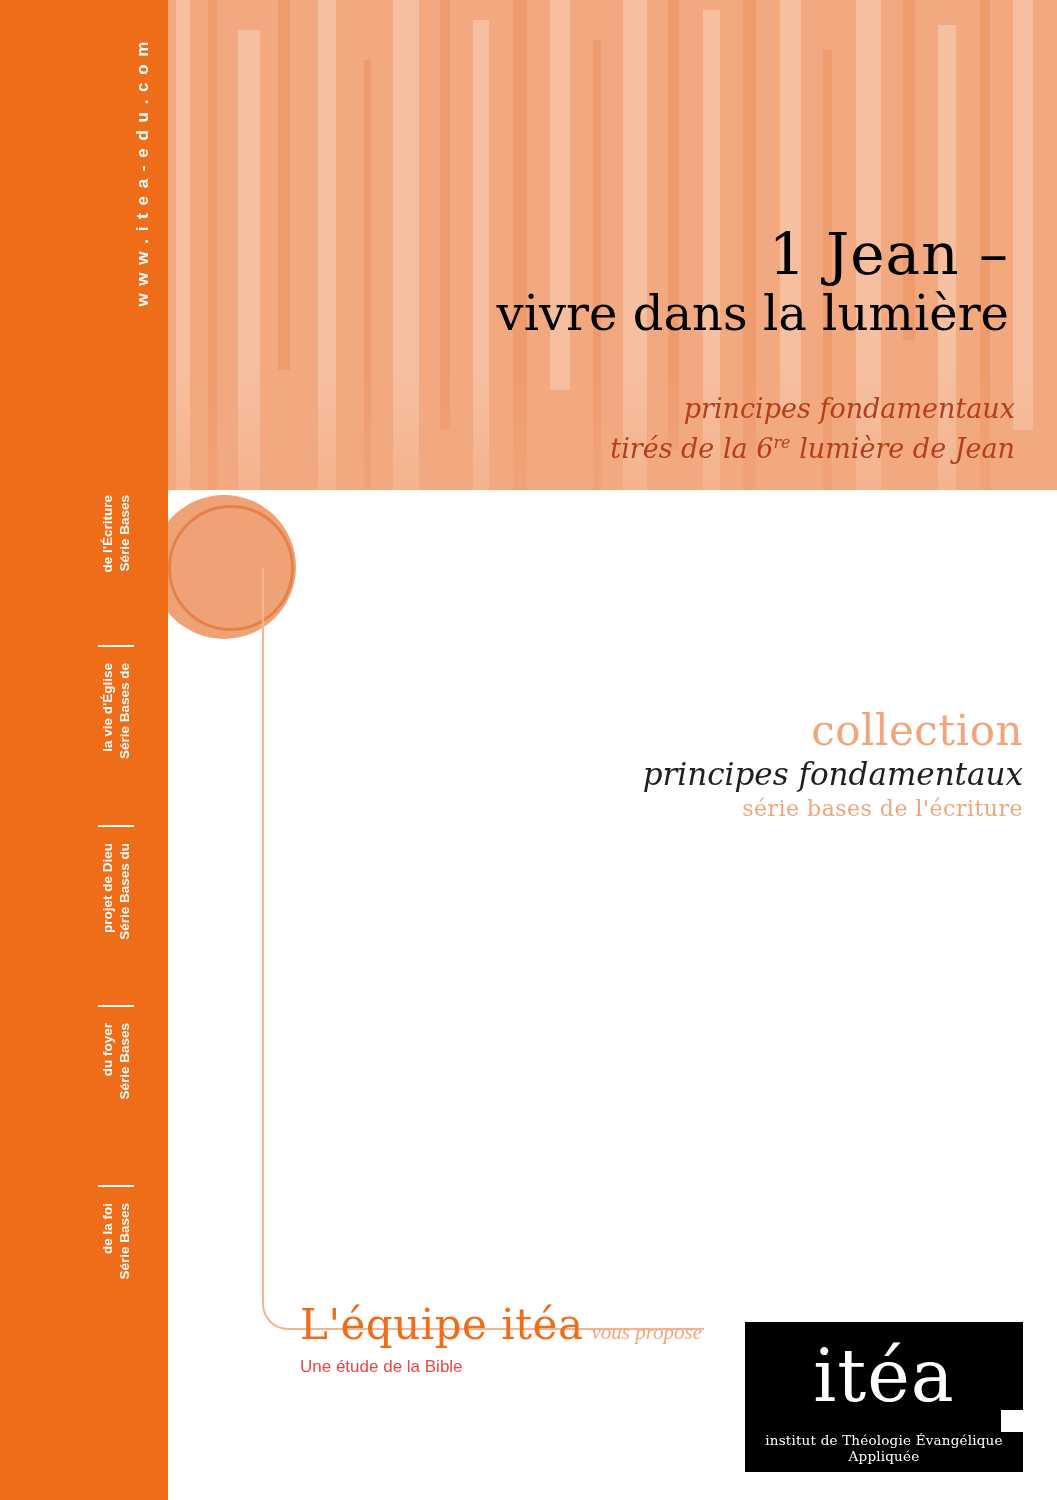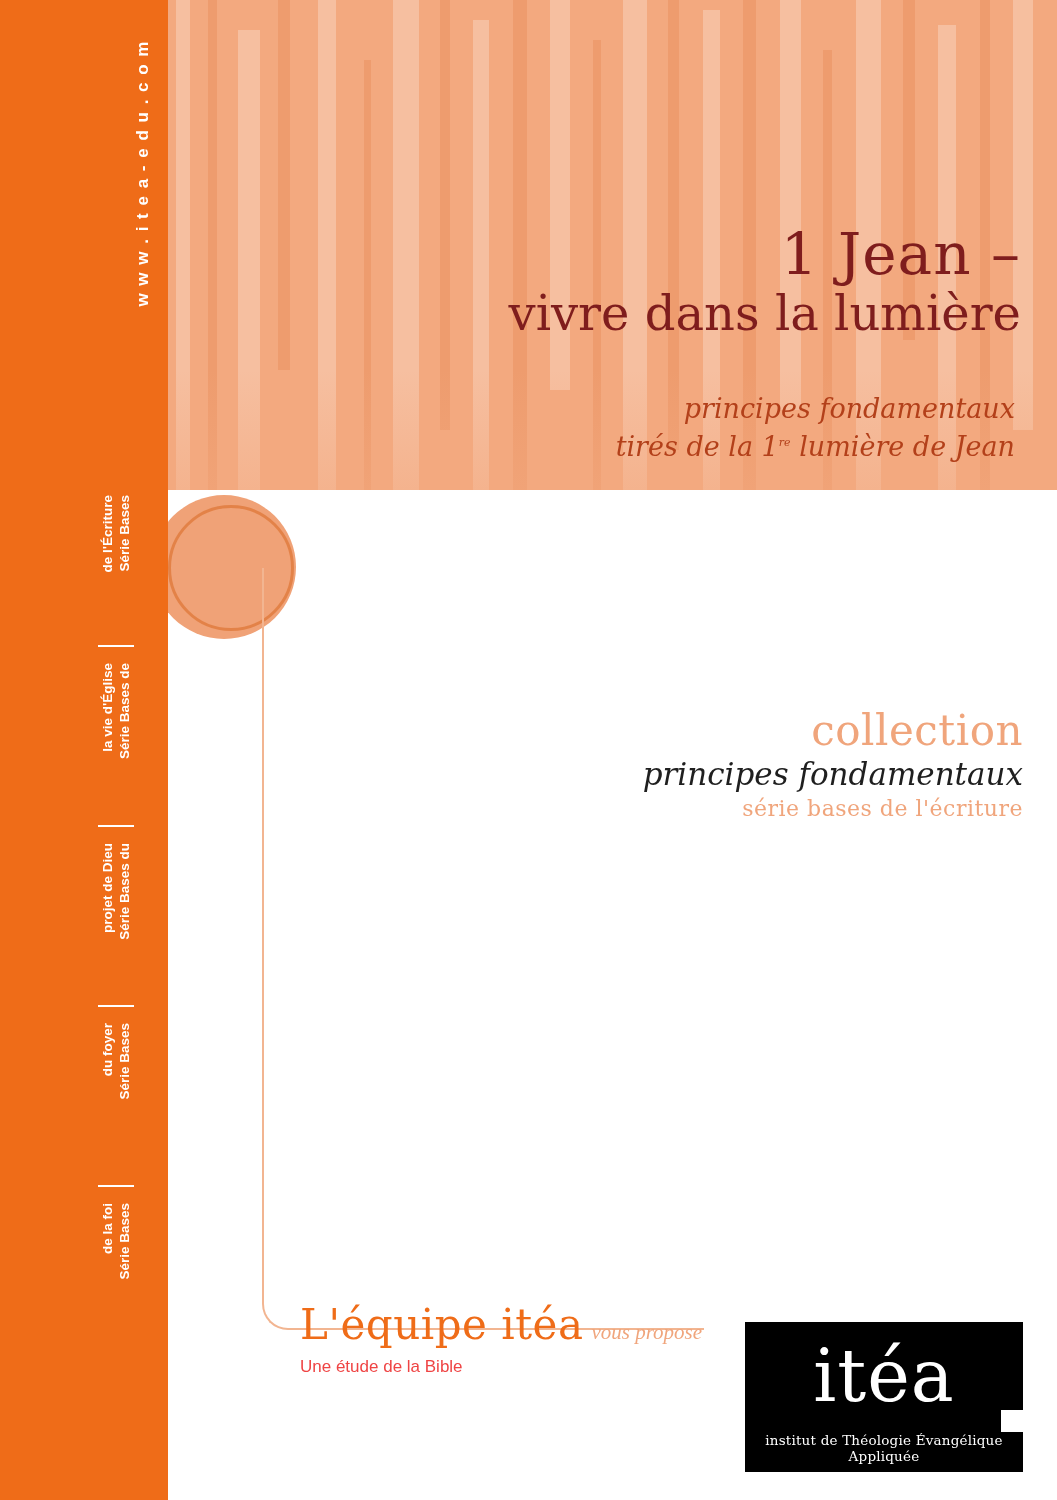--- a/index.html
+++ b/index.html
@@ -100,25 +100,25 @@
   }
   .banner-fade {
     position: absolute;
     left: 0; right: 0; bottom: 0;
     height: 120px;
     background: linear-gradient(to bottom, rgba(243,169,127,0), rgba(243,169,127,0.55));
   }
 
   .title-main {
     position: absolute;
-    right: 36px;
+    right: 48px;
     top: 225px;
     width: 830px;
     text-align: right;
-    color: #7f1d1d;
+    color: #000000;
     font-family: "DejaVu Serif", serif;
     font-weight: normal;
     line-height: 1;
   }
   .title-line1 {
     font-size: 58px;
     letter-spacing: 1px;
     display: block;
   }
   .title-line2 {
@@ -132,21 +132,21 @@
     right: 42px;
     top: 392px;
     width: 830px;
     text-align: right;
     color: #b3401a;
     font-family: "DejaVu Serif", serif;
     font-style: italic;
     font-size: 27px;
     line-height: 34px;
   }
-  .subtitle .sup { font-size: 11px; vertical-align: super; }
+  .subtitle .sup { font-size: 16px; vertical-align: super; }
 
   
   .circle {
     position: absolute;
     left: 152px;
     top: 495px;
     width: 144px;
     height: 144px;
     border-radius: 50%;
     background: #f0a277;
@@ -347,21 +347,21 @@
     </div>
     <div class="banner-fade"></div>
 
     <div class="title-main">
       <span class="title-line1">1 Jean –</span>
       <span class="title-line2">vivre dans la lumière</span>
     </div>
 
     <div class="subtitle">
       <div>principes fondamentaux</div>
-      <div><span>tirés de la 1</span><span class="sup">re</span><span> lumière de Jean</span></div>
+      <div><span>tirés de la 6</span><span class="sup">re</span><span> lumière de Jean</span></div>
     </div>
   </div>
 
   <div class="circle"></div>
   <div class="circle-inner"></div>
   <div class="bracket"></div>
 
   <div class="collection-block">
     <div class="collection-word">collection</div>
     <div class="collection-name">principes fondamentaux</div>

